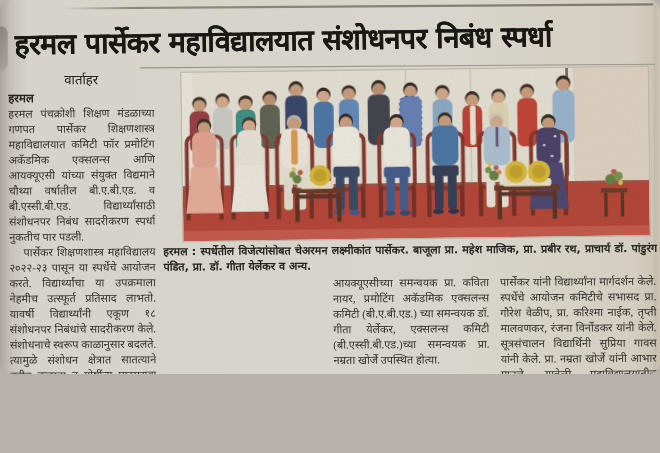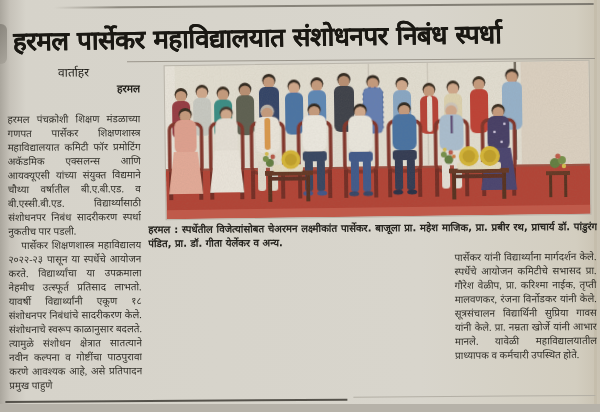--- a/index.html
+++ b/index.html
@@ -1,38 +1,39 @@
 <!DOCTYPE html>
 <html><head>
 <meta charset="utf-8">
 <style>
   html,body{margin:0;padding:0;background:#b6b2a9;}
   .clipping{
-    position:relative;width:600px;height:404px;overflow:hidden;
+    position:relative;width:600px;height:340px;overflow:hidden;
     background:
       linear-gradient(90deg, #aaa69d 0px, #c6c2b9 10px, #d6d3ca 26px, #d8d5cc 70%, #d3cec0 96%, #c9c2b2 100%),
       #d6d3ca;
     font-family:"Liberation Serif", serif;
     color:#33302a;
+    border-radius:11px;
   }
   .tilt{position:absolute;inset:0;transform:rotate(-0.4deg);}
   .rule{position:absolute;background:#8d897f;height:1.5px;}
   .rule-top{left:55px;top:5px;width:540px;background:linear-gradient(90deg,transparent,#8d897f 12%,#7e7a71);}
   .rule-head{left:128px;top:60px;width:468px;height:1px;background:#9b968c;}
   .rule-bottom{left:4px;top:399px;width:342px;height:2px;background:#55524b;}
   .rule-bottom-faint{left:352px;top:397px;width:242px;height:1px;background:#b3afa5;}
   .headline{
     position:absolute;left:14px;top:16px;width:578px;height:44px;
     font-family:"DejaVu Sans", sans-serif;font-weight:700;font-size:26px;line-height:42px;
     color:#1a1813;white-space:nowrap;overflow:hidden;letter-spacing:-0.5px;
     transform:rotate(-0.5deg);text-shadow:0 0 0.6px #1a1813;
   }
   .leftcol{position:absolute;left:8px;top:62px;width:133px;height:338px;overflow:hidden;}
   .byline{font-family:"DejaVu Sans", sans-serif;font-weight:400;font-size:12px;text-align:center;color:#24221d;}
-  .dateline{font-family:Liberation Sans, sans-serif;font-weight:700;font-size:10.5px;text-align:right;color:#24221d;margin:1px 0 17px 0;}
+  .dateline{font-family:Liberation Sans, sans-serif;font-weight:700;font-size:10.5px;text-align:left;color:#24221d;margin:1px 0 2px 0;}
   .leftcol p, .bodycol p{
     margin:0;font-size:10px;line-height:14px;text-align:justify;color:#32302a;
   }
   .leftcol p.indent, .bodycol p.indent{text-indent:13px;}
   .photo{position:absolute;left:166px;top:64px;width:424px;height:153px;
     outline:1px solid #bab5aa;transform:rotate(-0.35deg);}
   .caption{
     position:absolute;left:148px;top:222px;width:449px;height:28px;overflow:hidden;
     font-family:"DejaVu Sans", sans-serif;font-weight:700;font-size:10px;line-height:13.5px;
     color:#26241f;text-align:justify;
@@ -326,20 +327,21 @@
 
     <div class="caption">
       <span class="loc">हरमल :</span>
       <span>स्पर्धेतील विजेत्यांसोबत चेअरमन लक्ष्मीकांत पार्सेकर. बाजूला प्रा. महेश माजिक, प्रा. प्रबीर रथ, प्राचार्य डॉ. पांडुरंग पंडित, प्रा. डॉ. गीता येर्लेकर व अन्य.</span>
     </div>
 
     <div class="cols">
       <div class="bodycol">
       </div>
       <div class="bodycol">
+        <p>आयक्यूएसीच्या समन्वयक प्रा. कविता नायर, प्रमोटिंग अकॅडमिक एक्सलन्स कमिटी (बी.ए.बी.एड.) च्या समन्वयक डॉ. गीता येर्लेकर, एक्सलन्स कमिटी (बी.एस्सी.बी.एड.)च्या समन्वयक प्रा. नम्रता खोर्जे उपस्थित होत्या.</p>
       </div>
       <div class="bodycol">
         <p>पार्सेकर यांनी विद्यार्थ्यांना मार्गदर्शन केले. स्पर्धेचे आयोजन कमिटीचे सभासद प्रा. गौरेश वेळीप, प्रा. करिश्मा नाईक, तृप्ती मालवणकर, रंजना विर्नोडकर यांनी केले. सूत्रसंचालन विद्यार्थिनी सुप्रिया गावस यांनी केले. प्रा. नम्रता खोर्जे यांनी आभार मानले. यावेळी महाविद्यालयातील प्राध्यापक व कर्मचारी उपस्थित होते.</p>
       </div>
     </div>
 
     <div class="rule rule-bottom"></div>
     <div class="rule rule-bottom-faint"></div>
   </div>
 </div>

